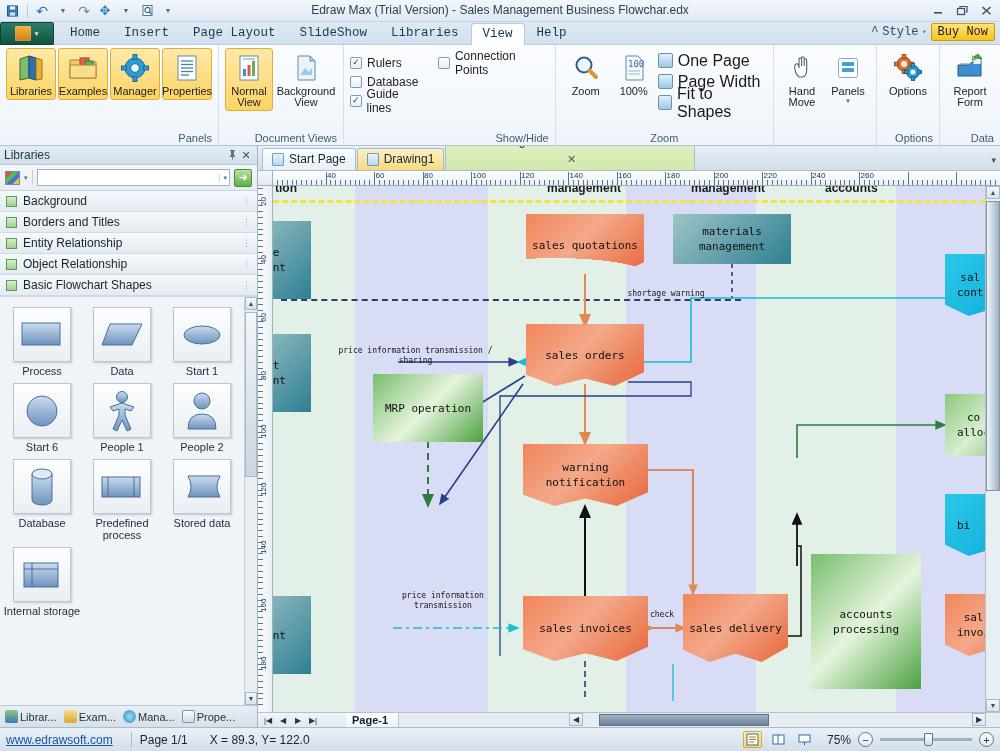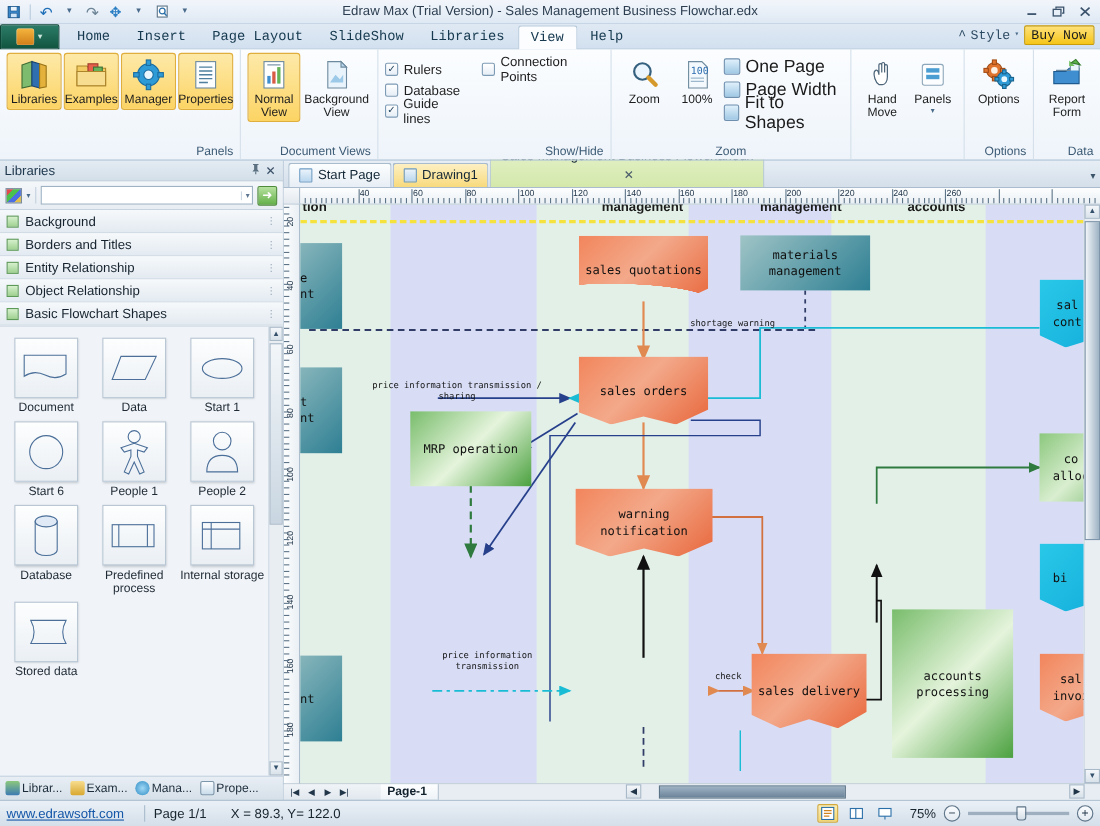--- a/index.html
+++ b/index.html
@@ -548,30 +548,36 @@
         <div class="cat">
           <span class="sq"></span>
           <span>Basic Flowchart Shapes</span>
           <span class="dots">⋮</span>
         </div>
       </div>
 
       <div class="shape-area">
         <div class="shape-grid">
 
-
-
           <div class="shape-cell">
             <div class="shape-box">
               <svg width="46" height="34" viewBox="0 0 46 34">
-                  <path d="M3 5 h38 v17 q-9 6 -19 1 q-10 -5 -19 1 z" fill="url(#g1)" stroke="#4b6f99"></path>
+                  <defs>
+                    <linearGradient id="g1" x1="0" y1="0" x2="0" y2="1">
+                      <stop offset="0" stop-color="#cadcee"></stop>
+                      <stop offset="1" stop-color="#6e93bd"></stop>
+                    </linearGradient>
+                  </defs>
+                  <rect x="3" y="5" width="38" height="22" fill="url(#g1)" stroke="#4b6f99"></rect>
                 </svg>
             </div>
-            <div class="shape-lbl">Document</div>
-          </div>
+            <div class="shape-lbl">Process</div>
+          </div>
+
+
 
           <div class="shape-cell">
             <div class="shape-box">
               <svg width="46" height="34" viewBox="0 0 46 34">
                   <polygon points="11,6 43,6 33,27 3,27" fill="url(#g1)" stroke="#4b6f99"></polygon>
                 </svg>
             </div>
             <div class="shape-lbl">Data</div>
           </div>
 
@@ -630,35 +636,35 @@
                   <line x1="9" y1="7" x2="9" y2="27" stroke="#4b6f99"></line>
                   <line x1="35" y1="7" x2="35" y2="27" stroke="#4b6f99"></line>
                 </svg>
             </div>
             <div class="shape-lbl">Predefined process</div>
           </div>
 
           <div class="shape-cell">
             <div class="shape-box">
               <svg width="46" height="34" viewBox="0 0 46 34">
+                  <path d="M9 6 h32 q-6 11 0 21 h-32 q6 -10 0 -21 z" fill="url(#g1)" stroke="#4b6f99"></path>
+                </svg>
+            </div>
+            <div class="shape-lbl">Stored data</div>
+          </div>
+
+          <div class="shape-cell">
+            <div class="shape-box">
+              <svg width="46" height="34" viewBox="0 0 46 34">
                   <rect x="5" y="5" width="34" height="24" fill="url(#g1)" stroke="#4b6f99"></rect>
                   <line x1="5" y1="11" x2="39" y2="11" stroke="#4b6f99"></line>
                   <line x1="13" y1="5" x2="13" y2="29" stroke="#4b6f99"></line>
                 </svg>
             </div>
             <div class="shape-lbl">Internal storage</div>
-          </div>
-
-          <div class="shape-cell">
-            <div class="shape-box">
-              <svg width="46" height="34" viewBox="0 0 46 34">
-                  <path d="M9 6 h32 q-6 11 0 21 h-32 q6 -10 0 -21 z" fill="url(#g1)" stroke="#4b6f99"></path>
-                </svg>
-            </div>
-            <div class="shape-lbl">Stored data</div>
           </div>
 
         </div>
         <div class="sc-scroll">
           <div class="sc-btn">▲</div>
           <div class="sc-track">
             <div class="sc-thumb"></div>
           </div>
           <div class="sc-btn" style="margin-top:auto">▼</div>
         </div>
@@ -1072,20 +1078,23 @@
 
           <div class="node green" style="left:100px;top:188px;width:110px;height:68px">
             <span style="white-space:pre-line">MRP operation</span>
           </div>
 
           <div class="node orange" style="left: 250px; top: 258px; width: 125px; height: 62px; clip-path: polygon(0px 0px, 100% 0px, 100% 78%, 75% 100%, 50% 88%, 25% 100%, 0px 82%);">
             <span style="white-space:pre-line">warning notification</span>
           </div>
 
 
+          <div class="node orange" style="left: 250px; top: 410px; width: 125px; height: 65px; clip-path: polygon(0px 0px, 100% 0px, 100% 78%, 75% 100%, 50% 88%, 25% 100%, 0px 82%);">
+            <span style="white-space:pre-line">sales invoices</span>
+          </div>
 
           <div class="node orange" style="left: 410px; top: 408px; width: 105px; height: 68px; clip-path: polygon(0px 0px, 100% 0px, 100% 78%, 75% 100%, 50% 88%, 25% 100%, 0px 82%);">
             <span style="white-space:pre-line">sales delivery</span>
           </div>
 
           <div class="node green" style="left:538px;top:368px;width:110px;height:135px">
             <span style="white-space:pre-line">accounts processing</span>
           </div>
 
 

